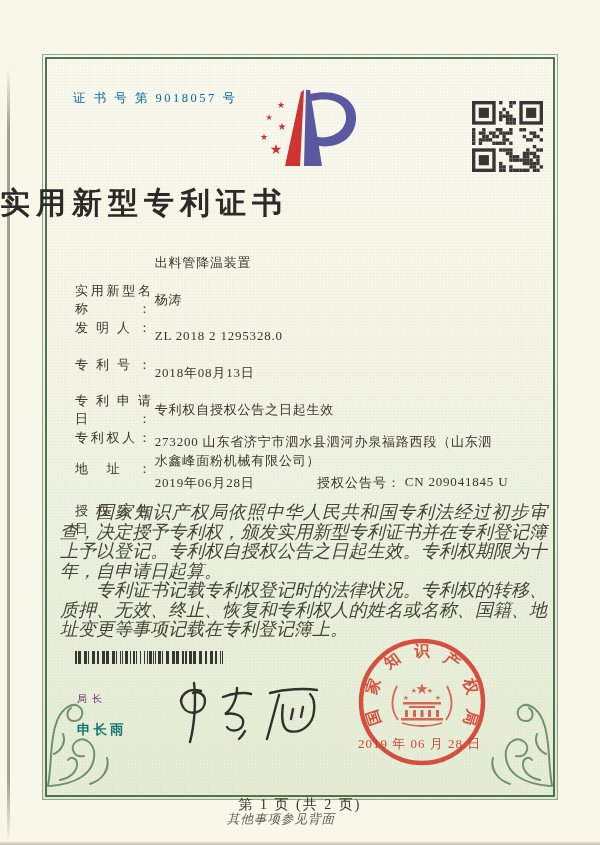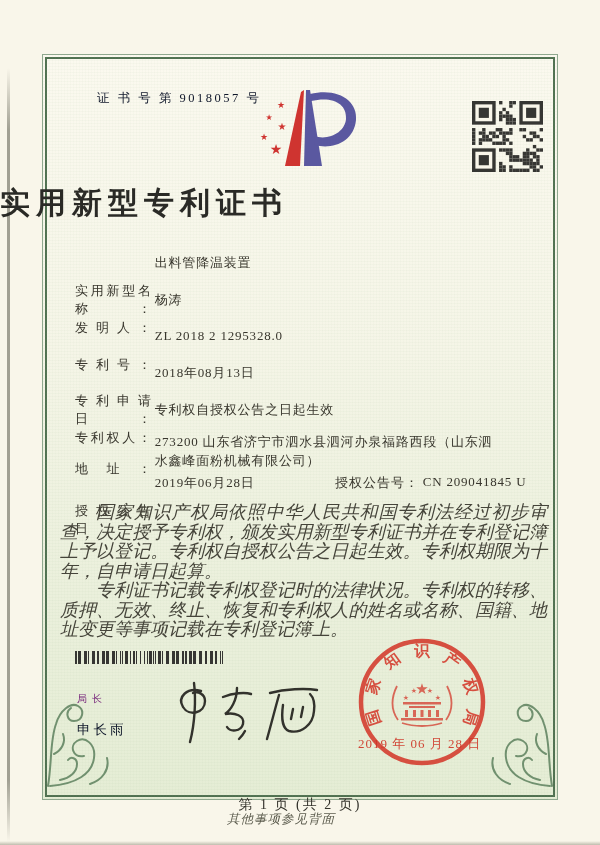--- a/index.html
+++ b/index.html
@@ -15,38 +15,38 @@
     border:1px solid #8fa88e;box-sizing:border-box;
     background:linear-gradient(180deg,#fbf9ef 0%,#f5f5e7 40%,#ebf0dc 72%,#e5edd5 100%);}
   .frame::before{content:"";position:absolute;inset:2px;border:2px solid #4f7050;}
   .frame::after{content:"";position:absolute;inset:0;
     background:repeating-linear-gradient(0deg,rgba(150,180,140,.05) 0 1px,transparent 1px 3px),
                repeating-linear-gradient(90deg,rgba(150,180,140,.04) 0 1px,transparent 1px 3px);}
   .corner-flourish{position:absolute;width:96px;height:104px;bottom:57px;}
   .corner-flourish.left{left:44px;}
   .corner-flourish.right{right:44px;transform:scaleX(-1);}
   
-  .cert-no{position:absolute;left:73px;top:90px;font-size:12.5px;letter-spacing:2.5px;color:#0f172a;margin-left:24px;}
+  .cert-no{position:absolute;left:73px;top:90px;font-size:12.5px;letter-spacing:2.5px;color:#0369a1;}
   .logo{position:absolute;left:244px;top:74px;width:122px;height:112px;}
   .qr{position:absolute;left:472px;top:101px;width:71px;height:71px;}
   .title{position:absolute;left:0;top:183px;width:600px;text-align:left;
     font-size:30px;font-weight:700;letter-spacing:6px;color:#2a2a26;}
   .row{position:absolute;left:75px;width:476px;font-size:13px;color:#38362d;letter-spacing:.5px;}
   .row .lbl{display:inline-block;width:76px;text-align:justify;text-align-last:justify;
     vertical-align:top;letter-spacing:0;margin-top:28px;}
   .row .val{display:inline-block;vertical-align:top;letter-spacing:.8px;}
   .row.addr .val{width:344px;line-height:19px;}
-  .grant2{position:absolute;left:260px;top:0;}
+  .grant2{position:absolute;left:242px;top:0;}
   .grant2 .lbl2{letter-spacing:1px;}
   .paras{position:absolute;left:60px;top:503px;width:487px;font-size:18px;line-height:19.5px;
     color:#45443a;font-style:italic;text-align:justify;}
   .paras p{margin:0;text-indent:2em;}
   .barcode{position:absolute;left:75px;top:651px;width:148px;height:13px;}
   .sig-title{position:absolute;left:77px;top:692px;font-size:10px;letter-spacing:5px;color:#701a75;}
-  .sig-name{position:absolute;left:77px;top:721px;font-size:13.5px;letter-spacing:3px;color:#0f172a;}
+  .sig-name{position:absolute;left:77px;top:721px;font-size:13.5px;letter-spacing:3px;color:#0f766e;font-weight:bold;}
   .signature{position:absolute;left:167px;top:681px;width:165px;height:64px;}
   .seal{position:absolute;left:351px;top:631px;width:142px;height:142px;opacity:.88;}
   .seal-date{position:absolute;left:358px;top:735px;font-size:13px;letter-spacing:1px;
     color:#cf3526;opacity:.9;}
   .footer-page{position:absolute;left:0;top:796px;width:600px;text-align:center;
     font-size:14px;letter-spacing:2px;color:#33322b;}
   .back-note{position:absolute;left:8px;top:811px;width:546px;text-align:center;
     font-size:12.5px;font-style:italic;color:#5c5c4e;letter-spacing:1px;}
 </style>
 </head>

